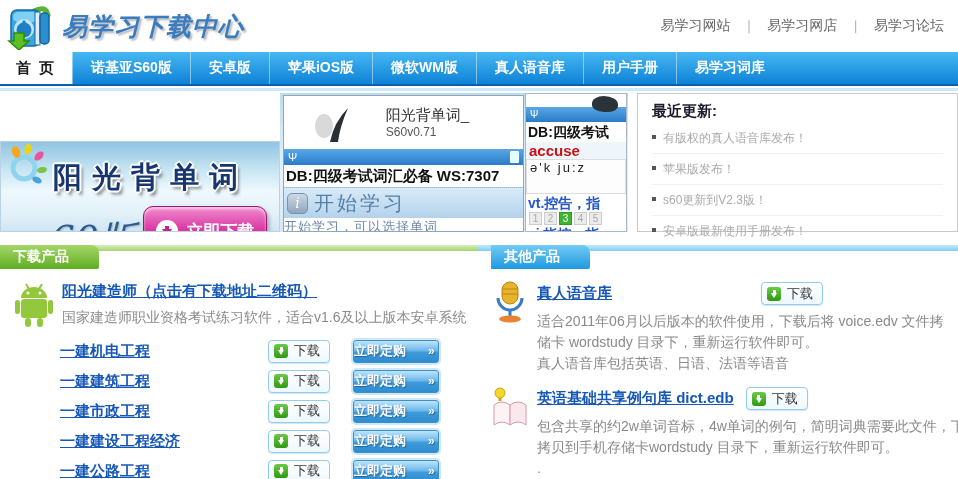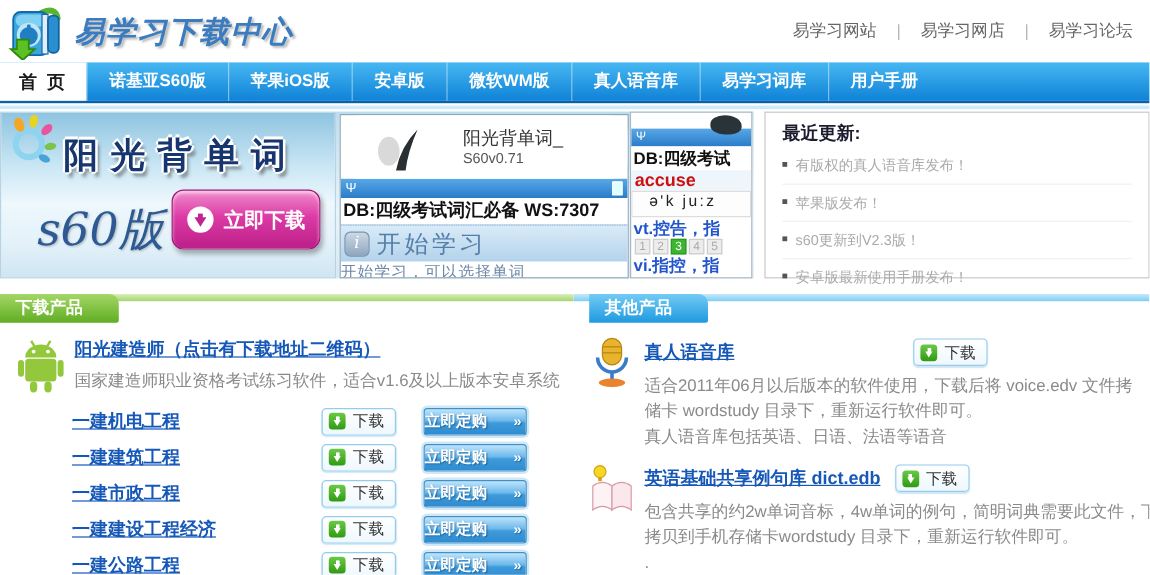--- a/index.html
+++ b/index.html
@@ -23,21 +23,21 @@
               display:flex; align-items:center; justify-content:center; cursor:pointer; letter-spacing:2px;}
   .nav-item { color:#fff; font-weight:bold; font-size:14px; display:flex; align-items:center;
               padding:0 18px; cursor:pointer; border-left:1px solid rgba(255,255,255,.45); }
   .substrip { position:absolute; top:88px; left:0; right:0; height:3px; background:#cdeafb; }
 
   
   .banner-row { position:absolute; top:93px; left:0; width:958px; height:139px; display:flex; }
 
   .banner { width:280px; position:relative; overflow:hidden;
             background:linear-gradient(180deg,#8fc4e0 0%,#c9e6f4 32%,#eef8fd 55%,#e3f1f9 80%,#cfe6f2 100%);
-            border:1px solid #b8d4e4; cursor:pointer; }
+            border:1px solid #b8d4e4; cursor:pointer;margin-top:48px; }
   .banner-title { position:absolute; top:16px; left:52px; font-size:29px; font-weight:bold; color:#17356f;
                   letter-spacing:1px; white-space:nowrap;
                   text-shadow:-2px 0 #fff,2px 0 #fff,0 -2px #fff,0 2px #fff,
                               -1px -1px #fff,1px 1px #fff,3px 4px 3px rgba(50,50,50,.55); }
   .banner-edition { position:absolute; left:30px; top:72px; font-size:38px; font-style:italic;
                     color:#2e5a94; font-family:"DejaVu Serif", serif; text-shadow:1px 1px 2px rgba(0,0,0,.25); }
   .banner-btn { position:absolute; right:12px; top:64px; width:124px; height:50px; border-radius:10px;
                 background:linear-gradient(#f08ccd 0%,#dc3aa5 45%,#bc1f88 100%);
                 border:1px solid #a21374; box-shadow:inset 0 2px 3px rgba(255,255,255,.6),2px 3px 4px rgba(0,0,0,.3);
                 display:flex; align-items:center; justify-content:center; gap:9px;
@@ -74,22 +74,22 @@
   .shot1-sub { font-size:13px; color:#6d87a8; white-space:nowrap; letter-spacing:1px; }
 
   .shot2 { position:absolute; left:245px; top:0; width:102px; height:139px; background:#fff;
            border:1px solid #a8b8c4; overflow:hidden; }
   .shot2-head { height:13px; background:#fff; position:relative; }
   .blob { position:absolute; right:8px; top:2px; width:26px; height:16px; background:#2a3338; border-radius:50% 60% 40% 50%; }
   .shot2 .statbar { height:15px; font-size:10px; justify-content:flex-start; }
   .shot2-db { height:20px; line-height:20px; font-weight:bold; font-size:14px; color:#111;
               white-space:nowrap; background:#fff; padding-left:2px; }
   .shot2-word { color:#c11; font-weight:bold; font-size:15px; padding-left:3px; background:#eef5fb; height:17px; line-height:17px;}
-  .shot2-phon { font-size:13px; color:#222; background:#fdfdfd; border:1px solid #ddd; padding-left:14px;
-                height:22px; line-height:16px; white-space:nowrap; letter-spacing:2px;}
+  .shot2-phon { font-size:13px; color:#222; background:#fdfdfd; border:1px solid #ddd; padding-left:3px;
+                height:35px; line-height:16px; white-space:nowrap; letter-spacing:2px;}
   .shot2-meaning { color:#2255cc; font-weight:bold; font-size:14px; white-space:nowrap; padding-left:2px; height:17px; line-height:18px;}
   .shot2-pages { display:flex; gap:2px; padding:1px 0 0 3px; }
   .pg { width:13px; height:13px; background:#ececec; color:#aaa; font-size:10px; border:1px solid #ccc;
         display:flex; align-items:center; justify-content:center; cursor:pointer; }
   .pg.active { background:#3db531; color:#fff; border-color:#2f9a23; }
 
   
   .updates { flex:1; margin-left:9px; border:1px solid #c9c9c9; background:#fff; padding:8px 14px 0 14px; }
   .updates-title { font-weight:bold; font-size:15px; color:#1c1c2e; margin-bottom:2px; }
   .update-item { font-size:12px; color:#aaa; padding:7px 0 6px 0; border-bottom:1px solid #f1f1f1; cursor:pointer; }
@@ -162,26 +162,26 @@
       <span class="logo-text">易学习下载中心</span>
     </div>
     <div class="header-links">
       <a>易学习网站</a><span class="hl-sep">｜</span><a>易学习网店</a><span class="hl-sep">｜</span><a>易学习论坛</a>
     </div>
   </div>
 
   <div class="nav">
     <div class="nav-home">首 页</div>
     <div class="nav-item">诺基亚S60版</div>
+    <div class="nav-item">安卓版</div>
     <div class="nav-item">苹果iOS版</div>
-    <div class="nav-item">安卓版</div>
     <div class="nav-item">微软WM版</div>
     <div class="nav-item">真人语音库</div>
+    <div class="nav-item">用户手册</div>
     <div class="nav-item">易学习词库</div>
-    <div class="nav-item">用户手册</div>
   </div>
   <div class="substrip"></div>
 
   <div class="banner-row">
 
     <div class="banner">
       <svg width="44" height="42" style="position:absolute;left:3px;top:2px">
         <circle cx="20" cy="24" r="11" fill="none" stroke="#8fd4ef" stroke-width="5"></circle>
         <ellipse cx="12" cy="8" rx="4" ry="6" fill="#f5a623" transform="rotate(-20 12 8)"></ellipse>
         <ellipse cx="24" cy="5" rx="3.5" ry="5.5" fill="#e8d31f" transform="rotate(10 24 5)"></ellipse>

